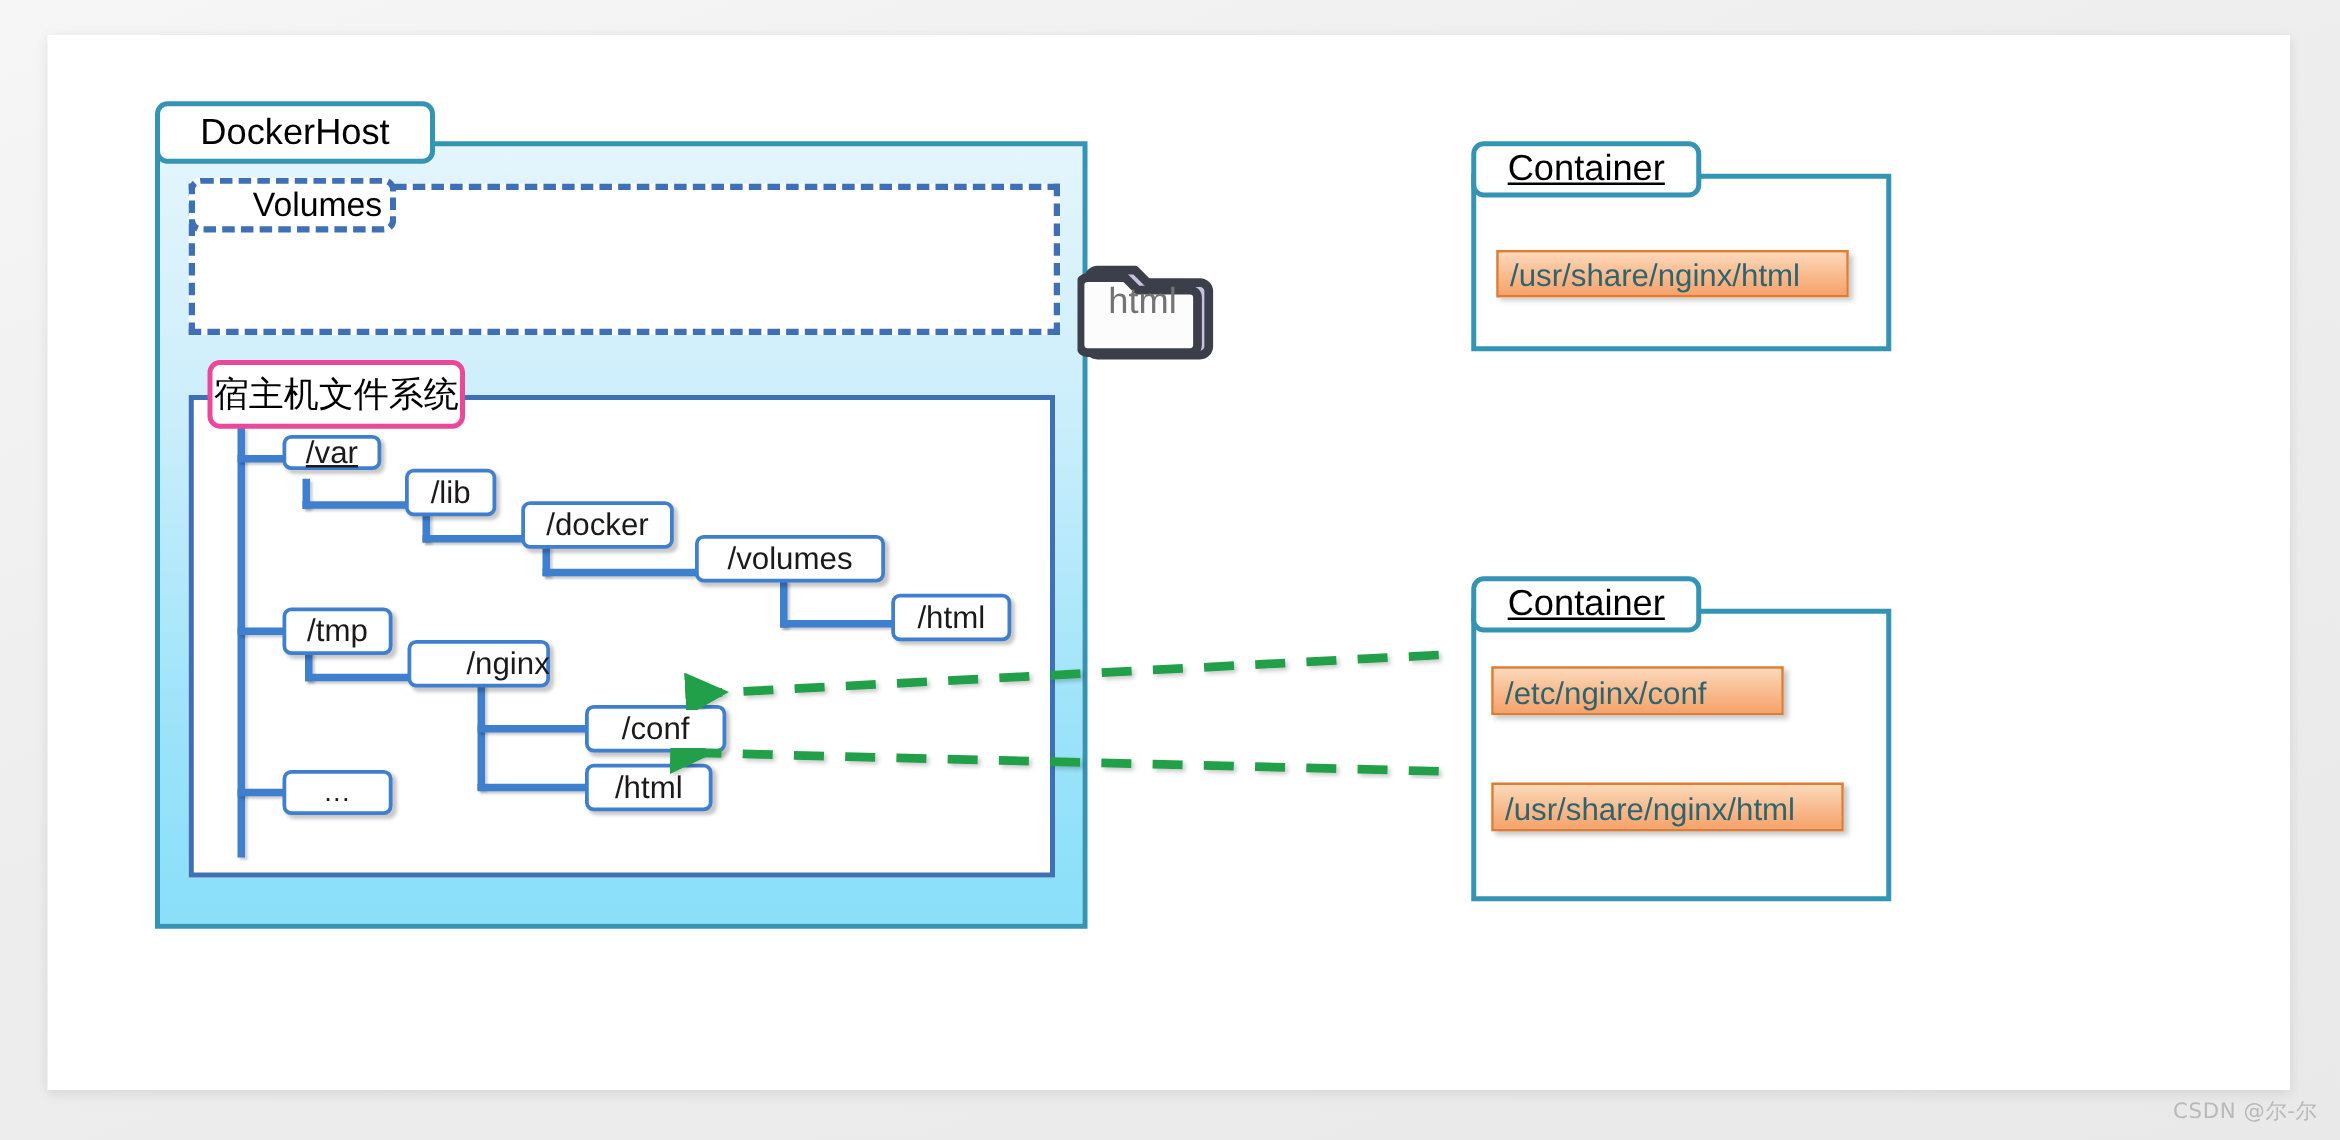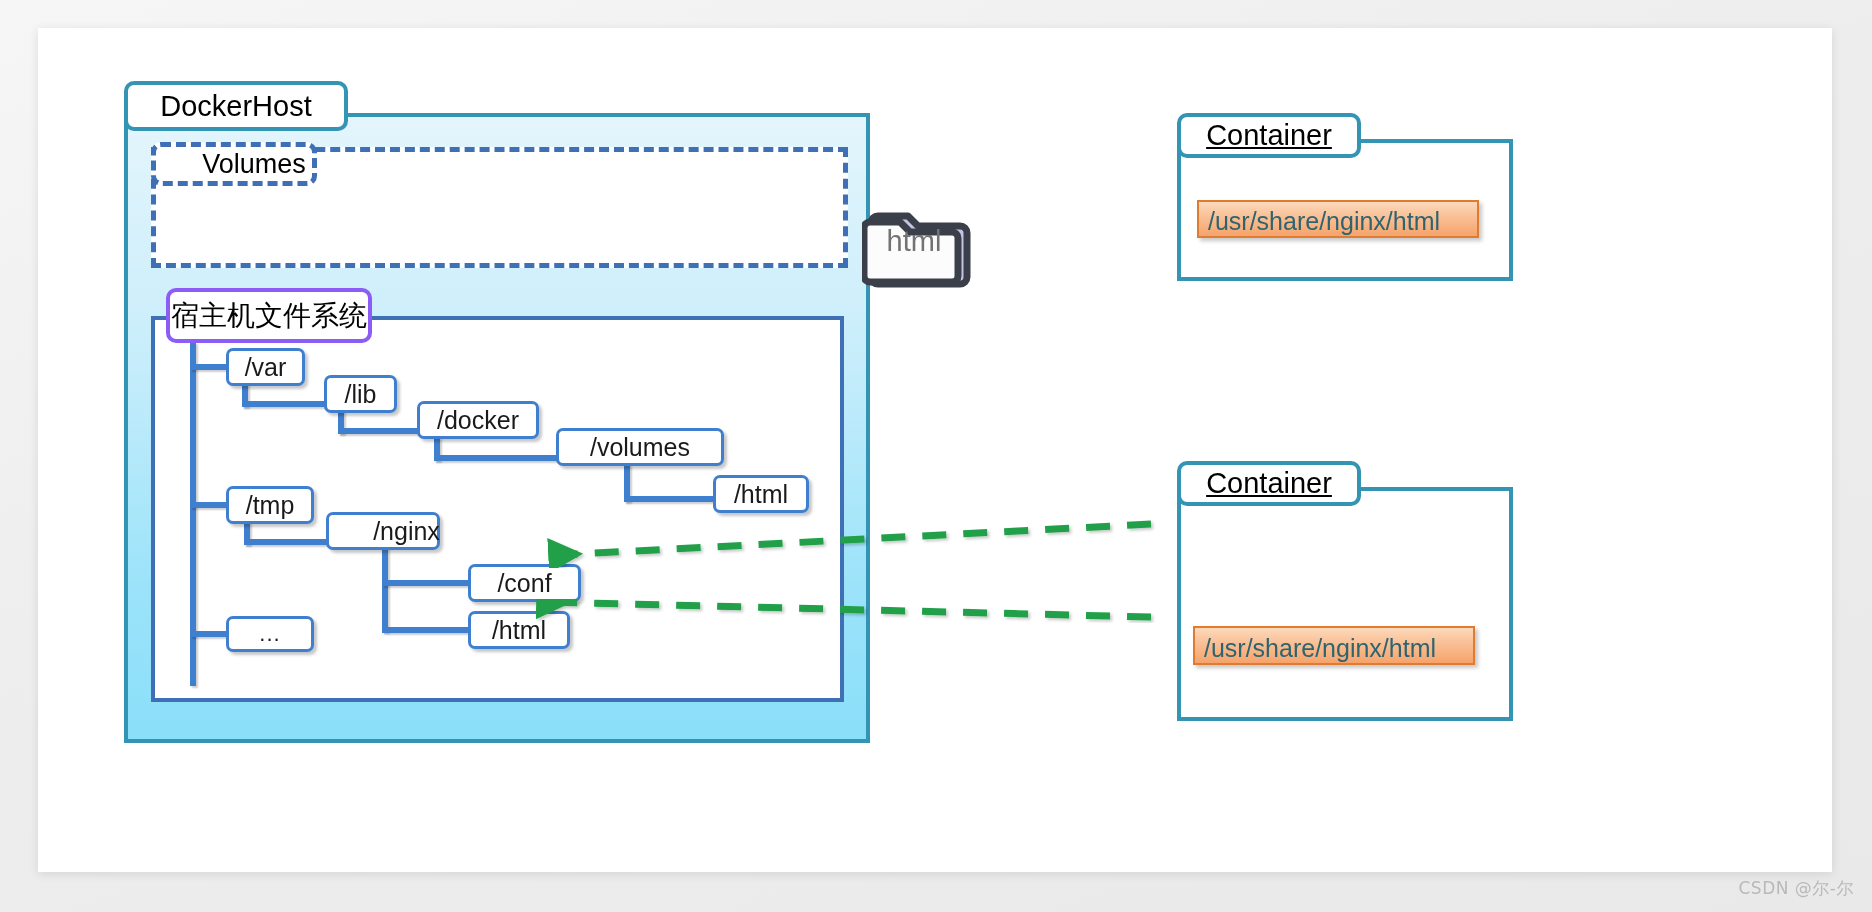--- a/index.html
+++ b/index.html
@@ -88,21 +88,21 @@
     left: 113px; top: 288px;
     width: 693px; height: 386px;
   }
   #hostfs .panel-body {
     border: 4px solid #3f6fb5;
     background: #ffffff;
   }
   #hostfs-tab {
     left: 128px; top: 260px;
     width: 206px; height: 55px;
-    border: 4px solid #8b5cf6;
+    border: 4px solid #ec4899;
     font-size: 28px;
     font-family: "DejaVu Sans", "Liberation Sans", sans-serif;
   }
 
   
   .container-panel .panel-body {
     border: 4px solid #3494b4;
     background: #ffffff;
   }
   .container-tab {
@@ -142,24 +142,24 @@
     background: #ffffff;
     color: #1a1a1a;
     display: flex;
     align-items: center;
     justify-content: center;
     font-size: 25px;
     white-space: nowrap;
     box-shadow: 3px 3px 3px rgba(0,0,0,0.22);
     z-index: 3;
   }
-  #n-var     { left: 188px; top: 320px; width: 79px;  height: 38px; }
+  #n-var     { left: 188px; top: 320px; width: 79px;  height: 28px; text-decoration: underline; }
   #n-lib     { left: 286px; top: 347px; width: 73px;  height: 38px; }
   #n-docker  { left: 379px; top: 373px; width: 122px; height: 38px; }
-  #n-volumes { left: 518px; top: 400px; width: 168px; height: 38px; }
+  #n-volumes { left: 518px; top: 400px; width: 152px; height: 38px; }
   #n-html    { left: 675px; top: 447px; width: 96px;  height: 38px; }
   #n-tmp     { left: 188px; top: 458px; width: 88px;  height: 38px; }
   #n-nginx   { left: 288px; top: 484px; width: 114px; height: 38px; padding-left: 47px; }
   #n-conf    { left: 430px; top: 536px; width: 113px; height: 38px; }
   #n-html2   { left: 430px; top: 583px; width: 102px; height: 38px; }
   #n-dots    { left: 188px; top: 588px; width: 88px;  height: 36px; }
   #n-dots span { font-size: 22px; letter-spacing: 1px; }
 
   
   .tl {
@@ -311,20 +311,23 @@
     </div>
     <div class="chip" id="chip-usr-html-1">
       <span>/usr/share/nginx/html</span>
     </div>
 
     <div class="panel container-panel" id="container2">
       <div class="panel-body"></div>
     </div>
     <div class="panel-tab container-tab" id="container2-tab">
       <span>Container</span>
+    </div>
+    <div class="chip" id="chip-etc-conf">
+      <span>/etc/nginx/conf</span>
     </div>
     <div class="chip" id="chip-usr-html-2">
       <span>/usr/share/nginx/html</span>
     </div>
 
   </div>
 
   <svg id="arrows" viewBox="0 0 1872 912" xmlns="http://www.w3.org/2000/svg">
     <defs>
       <marker id="arrow-orange" markerWidth="5" markerHeight="5" refX="3.6" refY="2.5" orient="auto">

